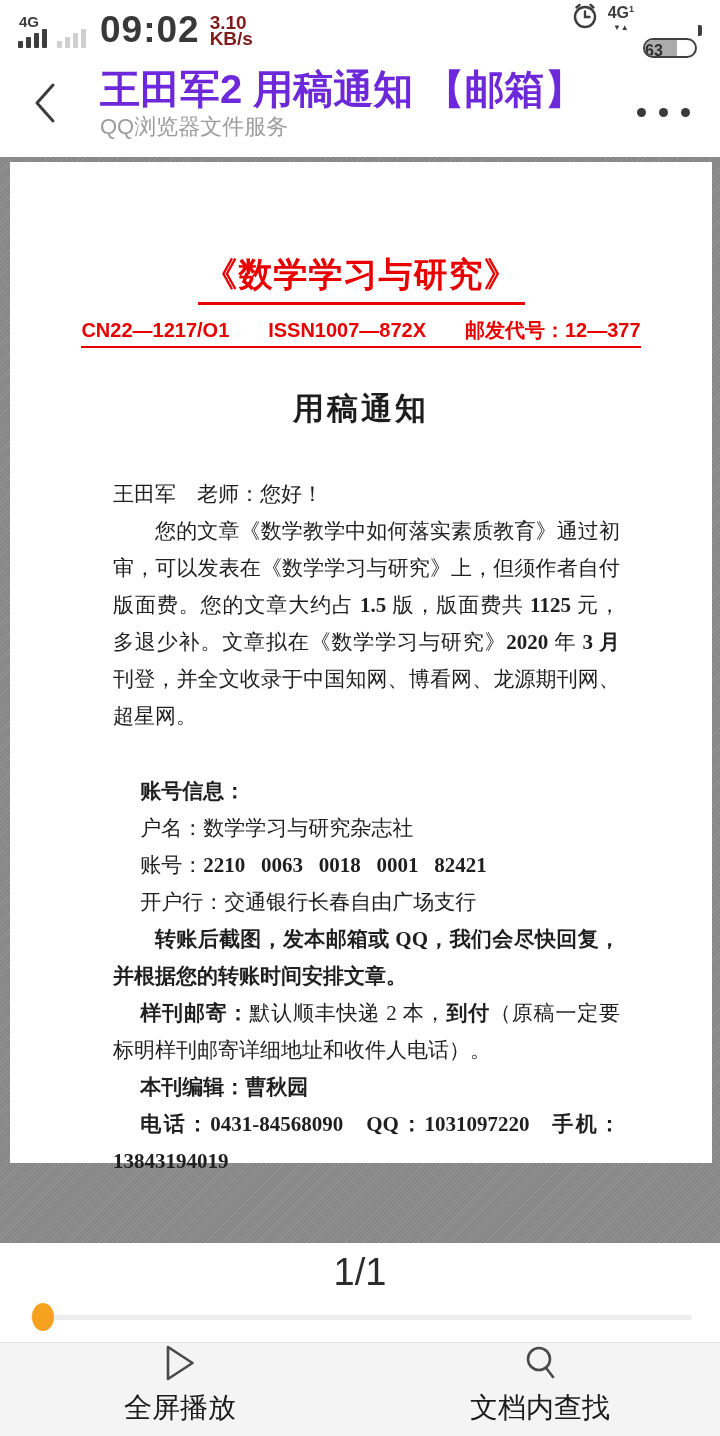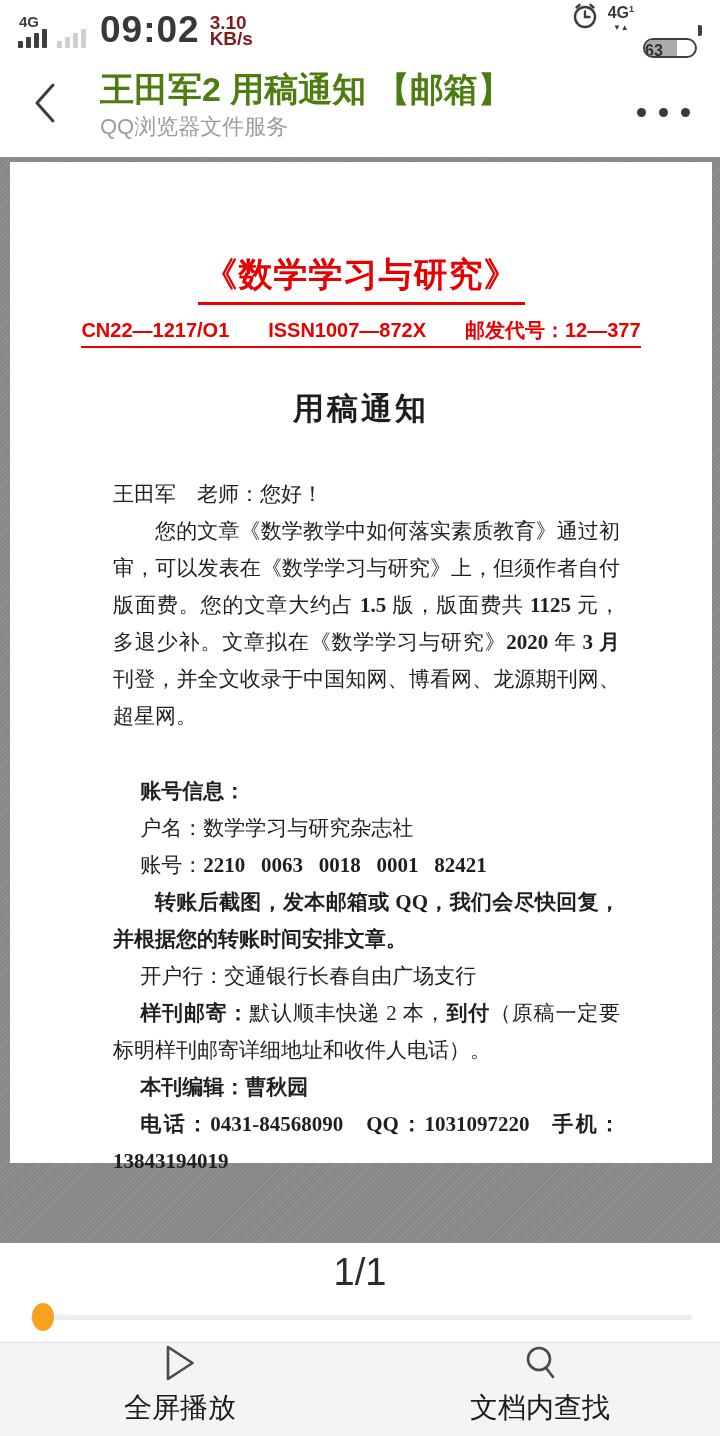--- a/index.html
+++ b/index.html
@@ -28,21 +28,21 @@
   .battery-wrap{display:flex;align-items:center;}
   .battery{width:54px;height:20px;border:2px solid #3f3f3f;border-radius:13px;position:relative;overflow:hidden;box-sizing:border-box;margin-top:36px;}
   .battery-fill{position:absolute;left:0;top:0;bottom:0;background:#ababab;}
   .battery-text{position:relative;text-align:center;font-size:16px;font-weight:700;color:#2d2d2d;line-height:22px;}
   .battery-nub{width:4px;height:11px;background:#3f3f3f;border-radius:0 2px 2px 0;margin-left:1px;}
 
   
   .header{height:97px;position:relative;background:#fff;}
   .back-btn{position:absolute;left:30px;top:20px;width:34px;height:50px;display:flex;align-items:center;}
   .header-text{margin-left:100px;padding-top:6px;}
-  .header-title{font-size:34px;font-weight:700;color:#4d7c0f;line-height:46px;white-space:nowrap;}
+  .header-title{font-size:40px;font-weight:700;color:#6d28d9;line-height:46px;white-space:nowrap;}
   .header-subtitle{font-size:22px;color:#9c9c9c;line-height:30px;}
   .menu-btn{position:absolute;right:30px;top:48px;display:flex;gap:13px;}
   .menu-btn i{width:9px;height:9px;border-radius:50%;background:#3a3a3a;display:block;}
 
   
   .viewer{height:1086px;background-color:#8d8d8d;position:relative;
     background-image:repeating-linear-gradient(135deg,rgba(255,255,255,.05) 0 1px,rgba(0,0,0,.05) 1px 3px);}
   .page{position:absolute;left:10px;top:5px;width:702px;height:1001px;background:#fff;box-sizing:border-box;}
   .journal-title{text-align:center;margin-top:90px;}
   .journal-title span{display:inline-block;color:var(--accent-red,#e80000);font-size:34px;font-weight:700;
@@ -151,22 +151,22 @@
         <span>CN22—1217/O1       ISSN1007—872X       邮发代号：12—377</span>
       </div>
       <div class="notice-heading">用稿通知</div>
       <div class="doc-body">
           <p class="doc-line "><span>王田军    老师：您好！</span></p>
           <p class="doc-line indent2"><span>您的文章《数学教学中如何落实素质教育》通过初审，可以发表在《数学学习与研究》上，但须作者自付版面费。您的文章大约占 </span><span class="bold">1.5</span><span> 版，版面费共 </span><span class="bold">1125</span><span> 元，多退少补。文章拟在《数学学习与研究》</span><span class="bold">2020</span><span> 年 </span><span class="bold">3 月</span><span>刊登，并全文收录于中国知网、博看网、龙源期刊网、超星网。</span></p>
           <p class="doc-line  spacer"></p>
           <p class="doc-line indent1"><span class="bold">账号信息：</span></p>
           <p class="doc-line indent1"><span>户名：数学学习与研究杂志社</span></p>
           <p class="doc-line indent1"><span>账号：</span><span class="bold">2210   0063   0018   0001   82421</span></p>
+          <p class="doc-line indent1"><span>开户行：交通银行长春自由广场支行</span></p>
           <p class="doc-line indent2"><span class="bold">转账后截图，发本邮箱或 QQ，我们会尽快回复，并根据您的转账时间安排文章。</span></p>
-          <p class="doc-line indent1"><span>开户行：交通银行长春自由广场支行</span></p>
           <p class="doc-line indent1"><span class="bold">样刊邮寄：</span><span>默认顺丰快递 2 本，</span><span class="bold">到付</span><span>（原稿一定要标明样刊邮寄详细地址和收件人电话）。</span></p>
           <p class="doc-line indent1"><span class="bold">本刊编辑：曹秋园</span></p>
           <p class="doc-line indent1"><span class="bold">电话：0431-84568090   QQ：1031097220   手机：13843194019</span></p>
         </div>
     </div>
   </div>
 
   <div class="pager-panel">
     <div class="page-indicator">1/1</div>
     <div class="slider">

